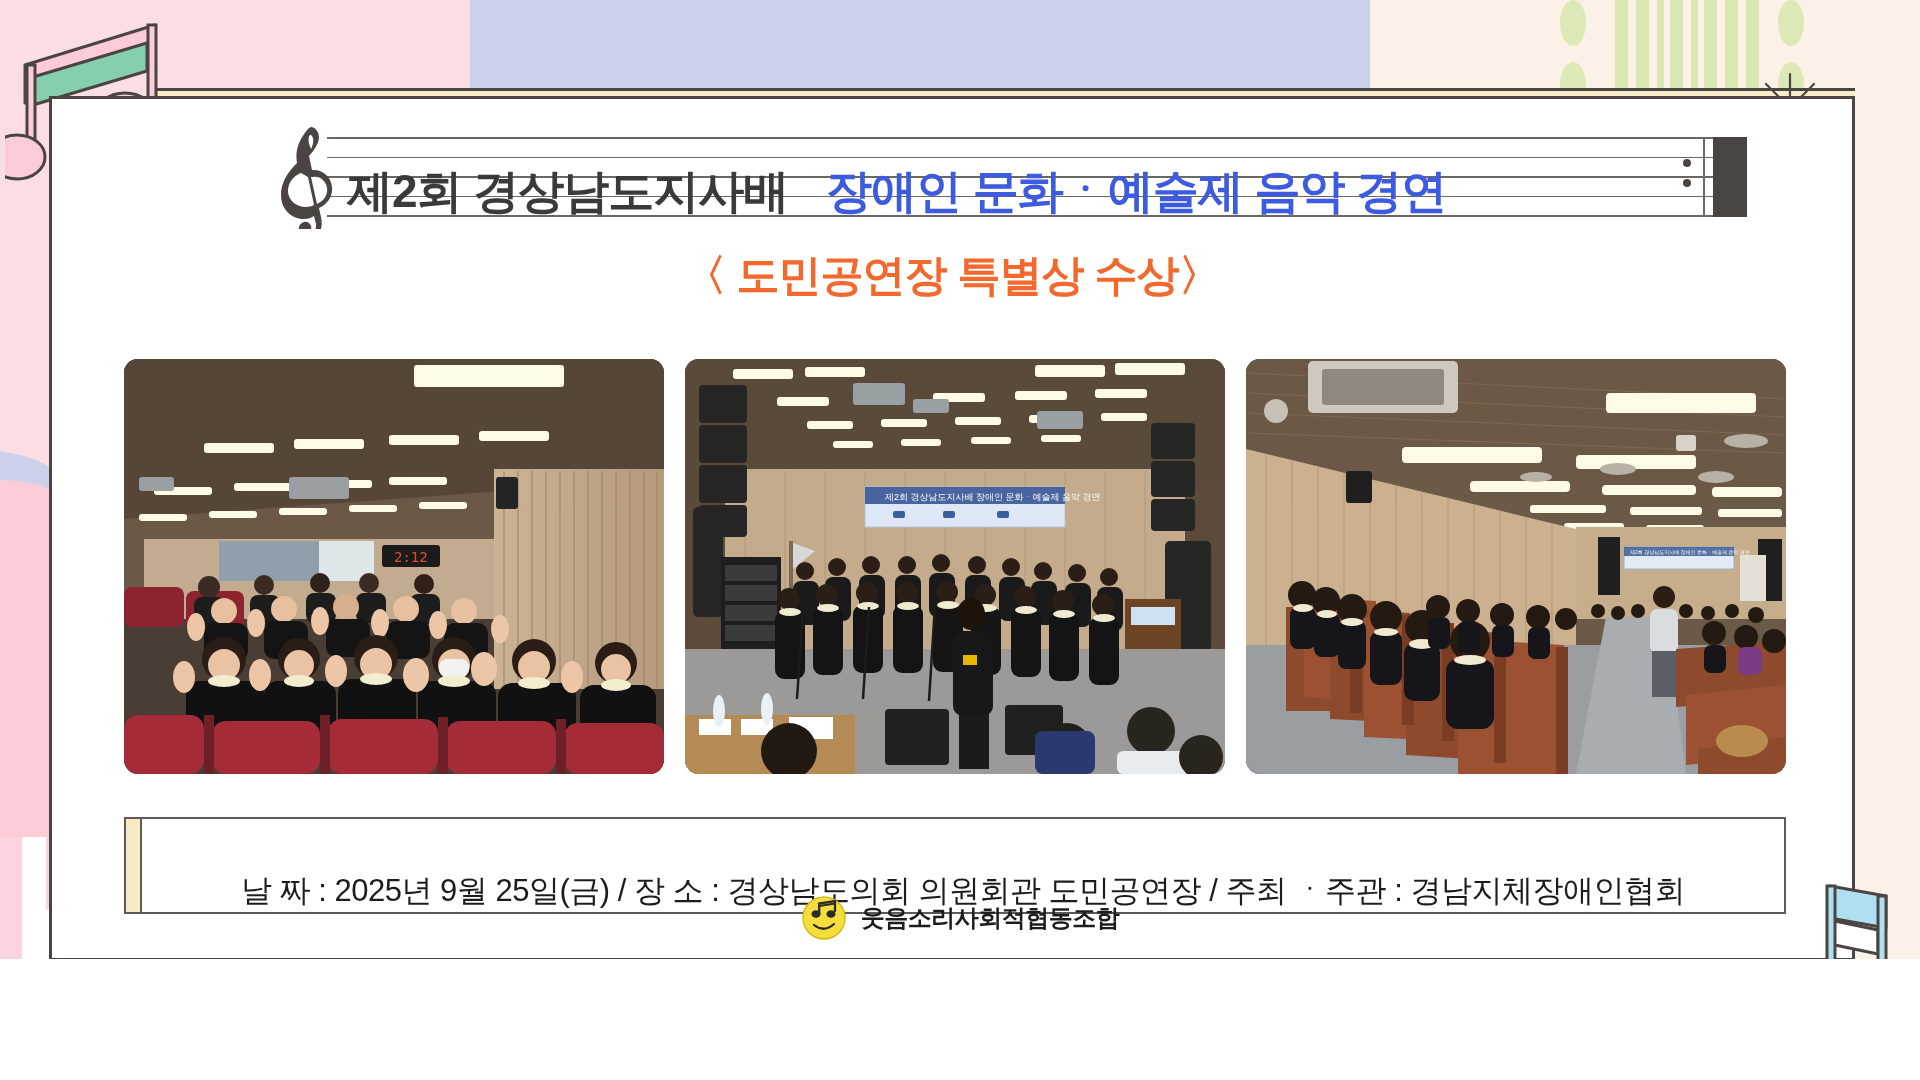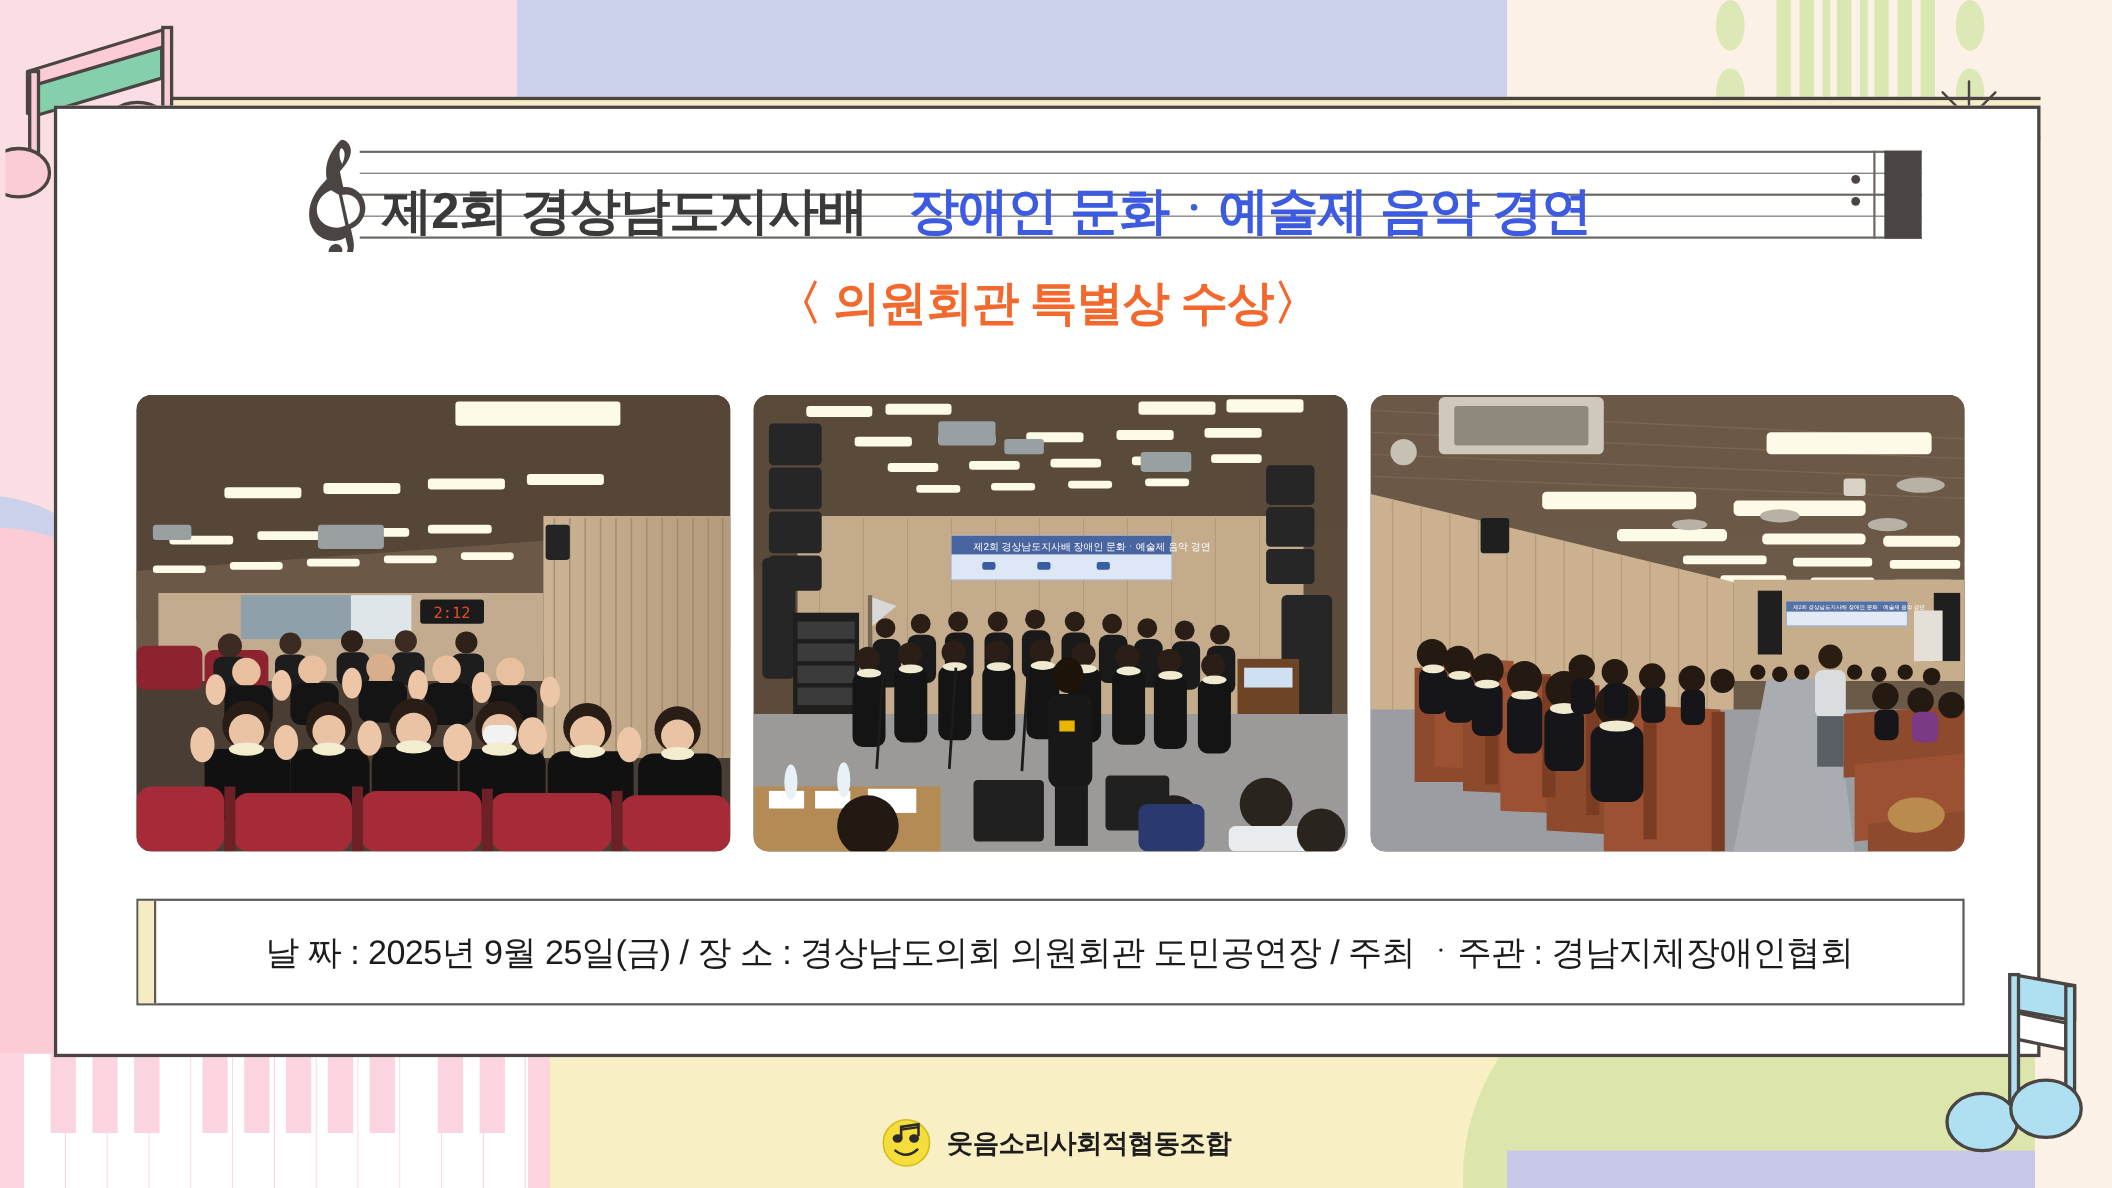--- a/index.html
+++ b/index.html
@@ -6,21 +6,21 @@
   * { box-sizing: border-box; margin: 0; padding: 0; }
   html, body {
     width: 1920px; height: 1080px;
     overflow: hidden;
     font-family: "Liberation Sans", "DejaVu Sans", sans-serif;
   }
 
   
   #poster {
     position: relative;
-    width: 1920px; height: 1080px;
+    width: 1920px; height: 959px;
     background: #FBF1E7;
     overflow: hidden;
   }
 
   
   .bg { position: absolute; }
 
   .bg-pink-tl {
     left: -20px; top: -20px; width: 520px; height: 640px;
     background: #FBDDE4;
@@ -163,21 +163,21 @@
     width: 540px; height: 415px; border-radius: 14px; overflow: hidden;
     position: relative; background: #8b7f74;
   }
   .photo svg { display: block; width: 100%; height: 100%; }
 
   
   #infobox {
     position: absolute; left: 72px; top: 718px; width: 1662px; height: 97px;
     border: 2px solid #5e5a57;
     background: #fff;
-    display: flex; align-items: center;
+    display: flex; align-items: flex-end;
   }
   #infobox .accent {
     width: 16px; height: 100%;
     background: #F7EBC4; border-right: 2px solid #5e5a57;
     flex: 0 0 auto;
   }
   #infobox .info-text {
     flex: 1; text-align: center;
     font-size: 31px; color: #1c1c1c; letter-spacing: -0.5px;
     white-space: nowrap;
@@ -308,21 +308,21 @@
         <span style="display:inline-block;width:14px;"></span>
         <span class="t-blue">장애인 문화ㆍ예술제 음악 경연</span>
       </div>
 
       <div id="thinbar"></div>
       <div class="repeat-dot" style="top:42px;"></div>
       <div class="repeat-dot" style="top:62px;"></div>
       <div id="endbar"></div>
     </div>
 
-    <div id="subtitle">〈 의원회관 특별상 수상〉</div>
+    <div id="subtitle">〈 도민공연장 특별상 수상〉</div>
 
     <div id="photos">
 
       <div class="photo">
         <svg viewBox="0 0 540 415" preserveAspectRatio="none">
           <defs>
             <linearGradient id="w1" x1="0" y1="0" x2="1" y2="0">
               <stop offset="0" stop-color="#cbb394"></stop>
                 <stop offset="1" stop-color="#b59a7c"></stop>
             </linearGradient>

